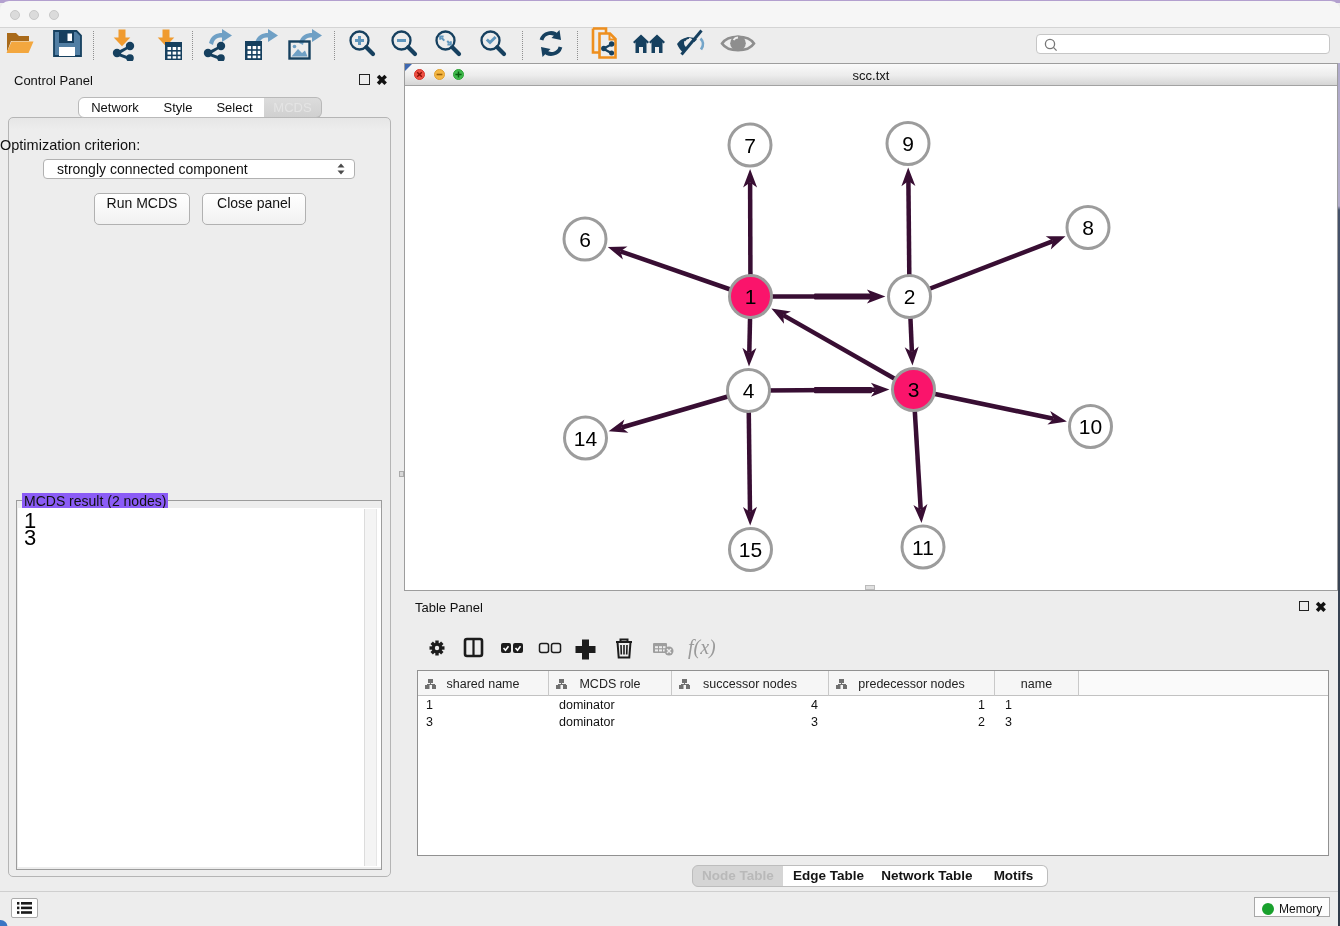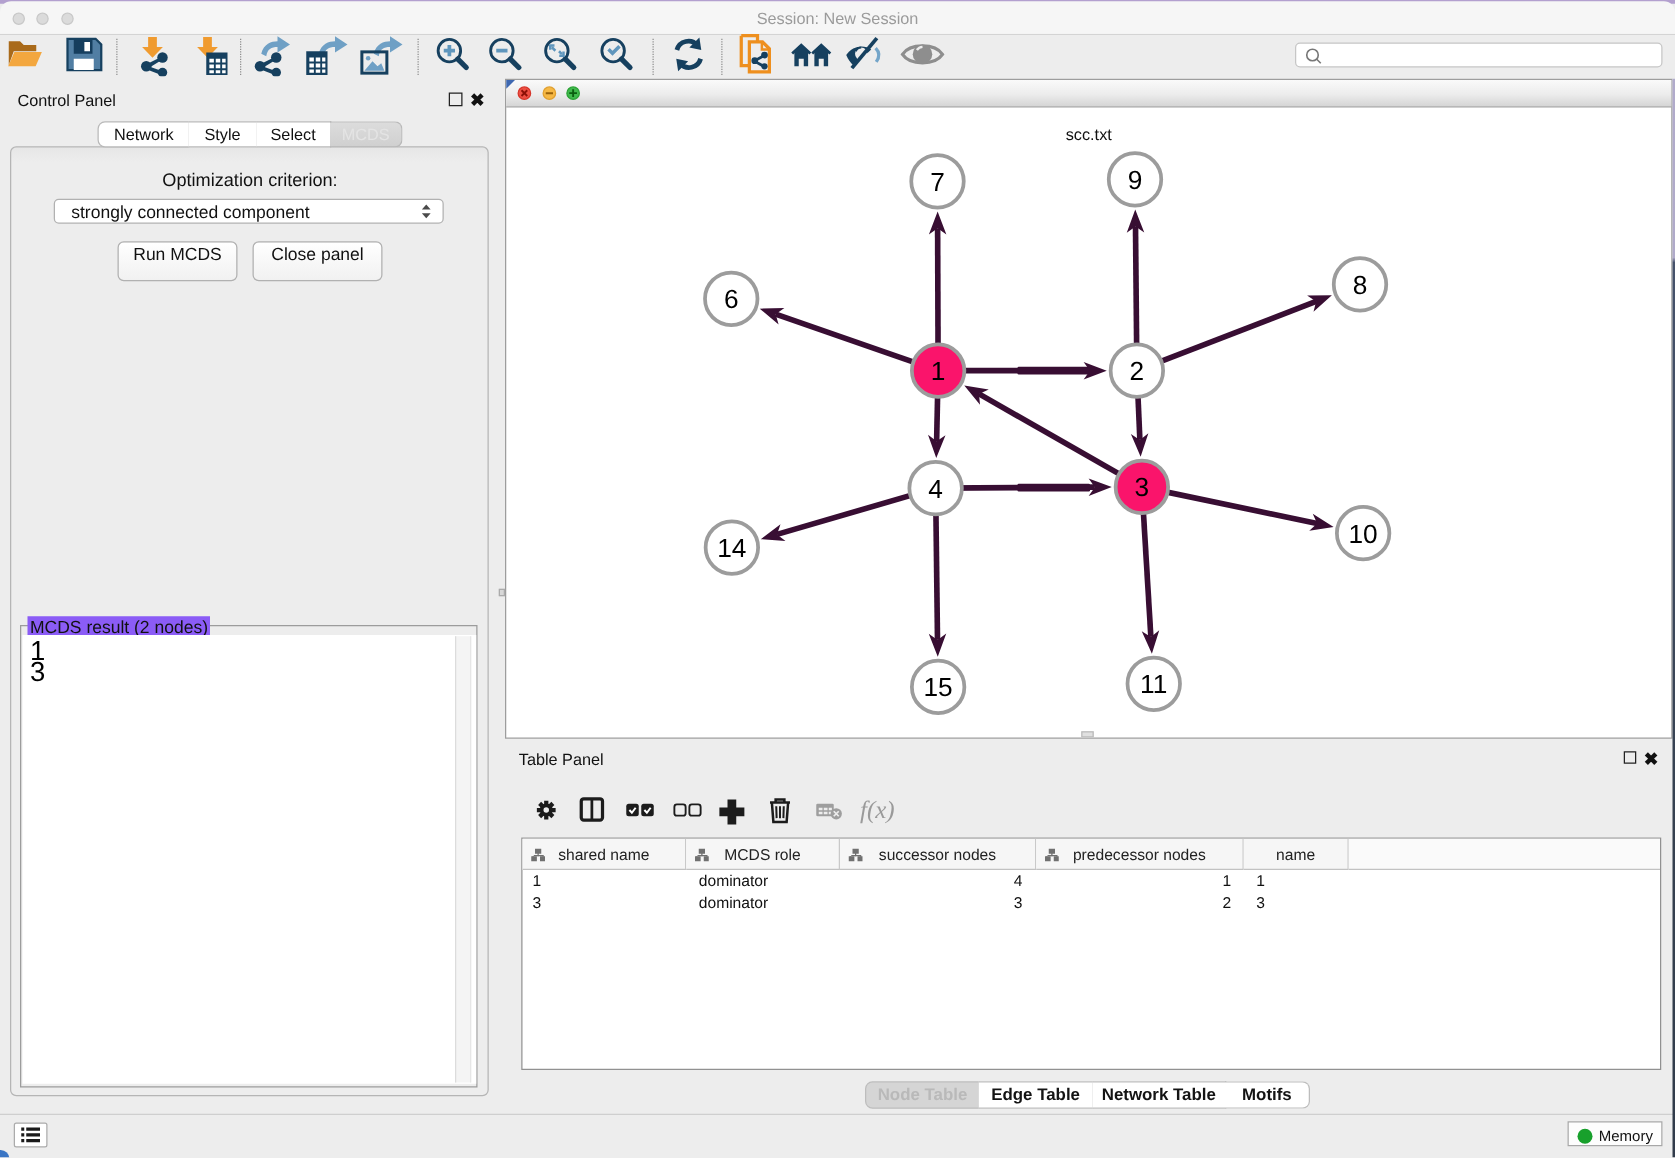--- a/index.html
+++ b/index.html
@@ -21,21 +21,21 @@
   #search { left:1036px; top:6px; width:294px; height:20px; background:#fff;
     border:1px solid #c6c6c6; border-radius:4px; }
   
   #cpheadtxt { left:14px; top:73px; font-size:13px; color:#111; }
   .dkbtn { position:absolute; font-size:13px; color:#111; }
   #cptabs { left:78px; top:97px; height:21px; }
   .tab { position:absolute; top:0; height:21px; background:#fff; border:1px solid #b9b9b9;
     font-size:13px; font-weight:400; color:#101010; text-align:center; line-height:19px; }
   #cppanel { left:8px; top:117px; width:383px; height:760px; border:1px solid #b5b5b5;
     border-radius:5px; background:linear-gradient(180deg,#e6e6e6 0,#ededed 12px); }
-  #optlabel { left:0px; top:137px; width:400px; text-align:center; font-size:14.5px; color:#111; }
+  #optlabel { left:0px; top:137px; width:400px; text-align:left; font-size:14.5px; color:#111; }
   #cpselect { left:43px; top:159px; width:312px; height:20px; background:#fff;
     border:1px solid #b1b1b1; border-radius:4px; font-size:14px; color:#111;
     line-height:18px; padding-left:13px; }
   .cbtn { position:absolute; top:193px; height:32px; background:linear-gradient(180deg,#ffffff,#f1f1f1);
     border:1px solid #b1b1b1; border-radius:5px; font-size:14px; color:#111;
     text-align:center; line-height:18px; }
   #fieldset { left:16px; top:500px; width:366px; height:370px; border:1px solid #9c9c9c; }
   #fslegend { left:22px; top:493px; background:#8b5cf6; font-size:14px; color:#111; padding:0 2px; }
   #fstext { left:18px; top:508px; width:363px; height:359px; background:#fff; font-size:22px;
     color:#000; padding:4px 0 0 6px; line-height:17px; }
@@ -43,21 +43,21 @@
     border-left:1px solid #dcdcdc; border-right:1px solid #e6e6e6; }
   #vgrip { left:399px; top:471px; width:5px; height:6px; background:#d8d8d8; border:1px solid #ababab; }
   
   #netwin { left:404px; top:63px; width:934px; height:528px; border:1px solid #9d9d9d;
     background:#fff; }
   #nettitle { left:0; top:0; width:932px; height:22px;
     background:linear-gradient(180deg,#fafafa 0,#ececec 55%,#d5d5d5 100%);
     border-bottom:1px solid #a2a2a2; }
   .wl { position:absolute; top:5px; width:11px; height:11px; border-radius:50%; }
   #netname { position:absolute; left:0; top:4px; width:932px; text-align:center;
-    font-size:13px; color:#111;margin-top:32px; }
+    font-size:13px; color:#111; }
   #bluecorner { left:0; top:0; width:0; height:0; border-left:7px solid #3e68b1;
     border-bottom:7px solid transparent; }
   #hgrip { left:865px; top:585px; width:10px; height:5px; background:#e0e0e0; border:1px solid #bbb; }
   
   #tphead { left:415px; top:600px; font-size:13px; color:#111; }
   #tptable { left:417px; top:670px; width:912px; height:186px; border:1px solid #919191;
     background:#fff; }
   .th { position:absolute; top:0; height:25px; background:#f6f6f6;
     border-right:1px solid #c9c9c9; border-bottom:1px solid #c2c2c2;
     font-size:12.5px; color:#222; text-align:center; line-height:27px; }
@@ -83,21 +83,20 @@
   #rightpurple { left:1337.5px; top:63px; width:2.5px; height:863px;
     background:linear-gradient(180deg,#b1abcb 0,#b0aac9 143px,#46526b 147px,#35404f 70%,#313b4a 100%); }
 </style>
 </head>
 <body>
 <div class="abs" id="purpletop"></div>
 <div class="abs" id="titlebar">
   <div class="tl" style="left:9.5px;"></div>
   <div class="tl" style="left:29px;"></div>
   <div class="tl" style="left:48.5px;"></div>
-  <div class="abs" id="titletext">Session: New Session</div>
 </div>
 <div class="abs" id="toolbar">
 
   <svg class="ticon" style="left:3px;" width="34" height="33" viewBox="0 0 34 33">
     <path d="M4 6 h9 l3 3 h10 v5 H8 L4 25 Z" fill="#a96a1a"></path>
     <path d="M8.5 14.5 h22 l-5 11.5 H3.5 Z" fill="#f3a73f"></path>
   </svg>
   <svg class="ticon" style="left:51px;" width="32" height="33" viewBox="0 0 32 33">
     <path d="M3 4 h22.5 l4.5 4.5 V29 H3 Z" fill="#517ea3" stroke="#16405f" stroke-width="1.8"></path>
     <path d="M8 5 h15 v11 h-15 Z" fill="#163e5e"></path>

